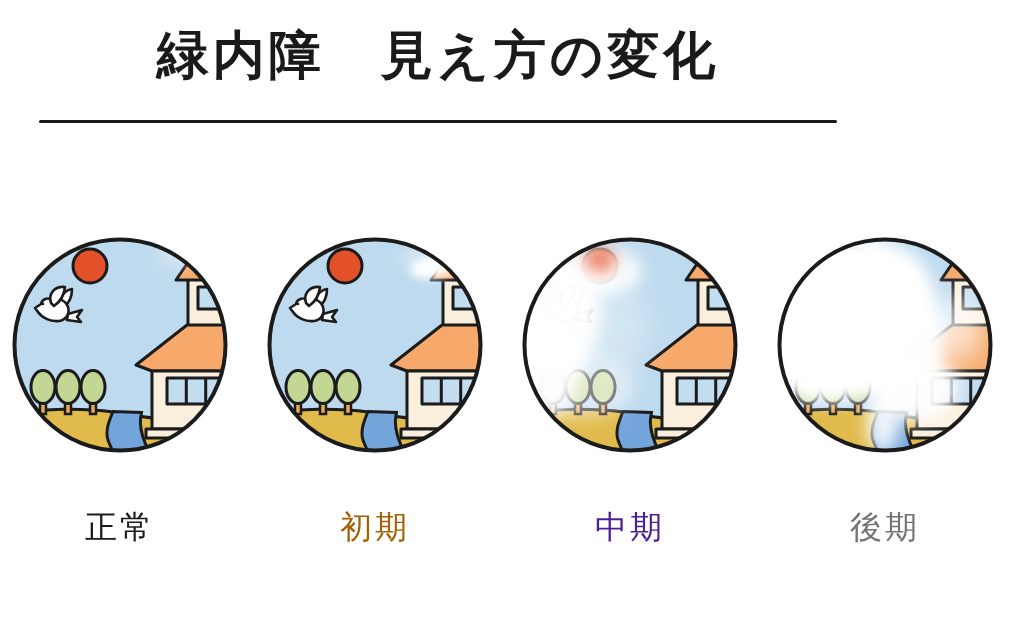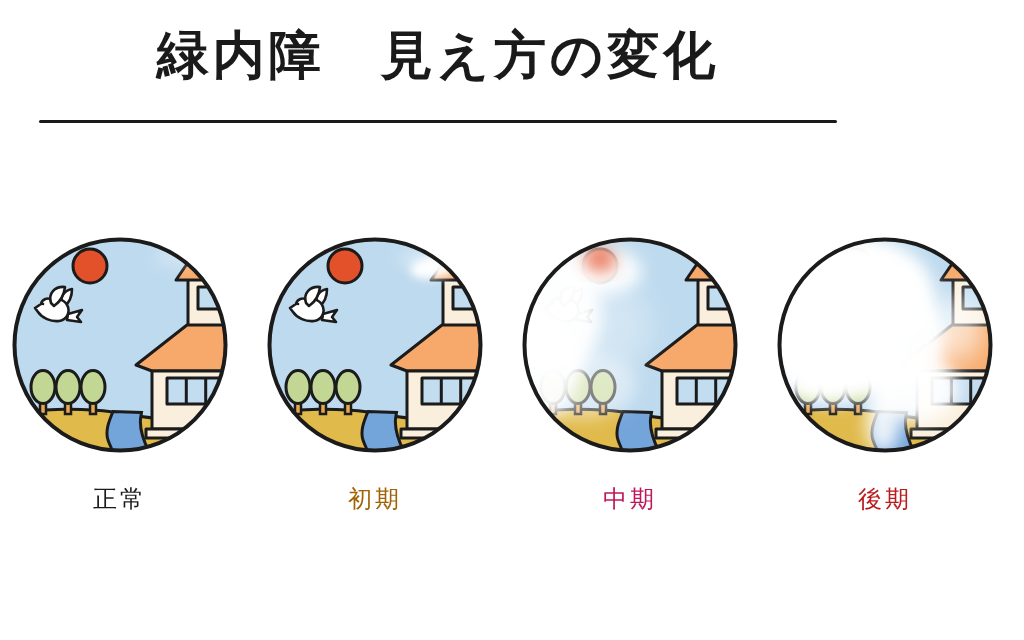--- a/index.html
+++ b/index.html
@@ -9,21 +9,21 @@
   }
   .page{width:876px;height:640px;position:relative;}
   .title{
     margin:0;padding-top:22px;text-align:center;
     font-size:52px;font-weight:600;letter-spacing:4px;line-height:1.3;
   }
   .underline{width:798px;height:3px;margin:30px auto 0;border-radius:2px;}
   .stages{display:flex;gap:35px;margin:112px 0 0 10px;}
   .figure{width:220px;display:flex;flex-direction:column;align-items:center;}
   .scene{width:220px;height:220px;}
-  .stage-label{margin-top:28px;font-size:24px;letter-spacing:3px;font-weight:500;}
+  .stage-label{margin-top:51px;font-size:32px;letter-spacing:3px;font-weight:500;}
 </style>
 </head>
 <body style="background: rgb(255, 255, 255);">
 
 <div class="page">
 
   <header>
     <h1 class="title" style="color: rgb(26, 26, 26);">緑内障　見え方の変化</h1>
     <div class="underline" style="background: rgb(26, 26, 26);"></div>
   </header>
@@ -198,21 +198,21 @@
                 <ellipse cx="78" cy="36" rx="44" ry="25" fill="#ffffff" fill-opacity="0.92" filter="url(#blur-m-2)"></ellipse>
                 <ellipse cx="16" cy="130" rx="45" ry="55" fill="#ffffff" fill-opacity="0.92" filter="url(#blur-m-2)"></ellipse>
                 <ellipse cx="42" cy="74" rx="14" ry="11" fill="#ffffff" fill-opacity="0.8" filter="url(#blur-m-2)"></ellipse>
                 <ellipse cx="62" cy="150" rx="54" ry="34" fill="#ffffff" fill-opacity="0.45" filter="url(#blur-m-2)"></ellipse>
                 <ellipse cx="96" cy="92" rx="36" ry="42" fill="#ffffff" fill-opacity="0.3" filter="url(#blur-l-2)"></ellipse>
                 <ellipse cx="80" cy="25" rx="15" ry="10" fill="#e2512a" fill-opacity="0.8" filter="url(#blur-m-2)"></ellipse>
               </g>
     </g>
     <circle cx="110" cy="110" r="105.5" fill="none" stroke="#1b1b1b" stroke-width="4"></circle>
   </svg></div>
-      <figcaption class="stage-label" style="color: #be185d;">中期</figcaption>
+      <figcaption class="stage-label" style="color: #4c1d95;">中期</figcaption>
     </figure>
 
     <figure class="figure" style="margin:0">
       <div class="scene">
   <svg viewBox="0 0 220 220" width="220" height="220" role="img">
     <defs>
       <clipPath id="clip-3">
                 <circle cx="110" cy="110" r="105.5"></circle>
               </clipPath>
       <filter id="blur-s-3" x="-60%" y="-60%" width="220%" height="220%">
@@ -262,17 +262,17 @@
                 <ellipse cx="118" cy="103" rx="54" ry="54" fill="#ffffff" fill-opacity="0.98" filter="url(#blur-m-3)"></ellipse>
                 <ellipse cx="140" cy="153" rx="44" ry="34" fill="#ffffff" fill-opacity="0.95" filter="url(#blur-m-3)"></ellipse>
                 <ellipse cx="108" cy="188" rx="17" ry="30" fill="#ffffff" fill-opacity="0.85" filter="url(#blur-m-3)"></ellipse>
                 <ellipse cx="183" cy="92" rx="25" ry="36" fill="#ffffff" fill-opacity="0.65" filter="url(#blur-l-3)"></ellipse>
                 <ellipse cx="34" cy="146" rx="22" ry="17" fill="#ffffff" fill-opacity="0.5" filter="url(#blur-m-3)"></ellipse>
                 <ellipse cx="7" cy="58" rx="18" ry="34" fill="#ffffff" fill-opacity="0.85" filter="url(#blur-m-3)"></ellipse>
               </g>
     </g>
     <circle cx="110" cy="110" r="105.5" fill="none" stroke="#1b1b1b" stroke-width="4"></circle>
   </svg></div>
-      <figcaption class="stage-label" style="color: #b91c1c;">後期</figcaption>
+      <figcaption class="stage-label" style="color: #737373;">後期</figcaption>
     </figure>
 
   </main>
 </div>
 
 </body></html>

